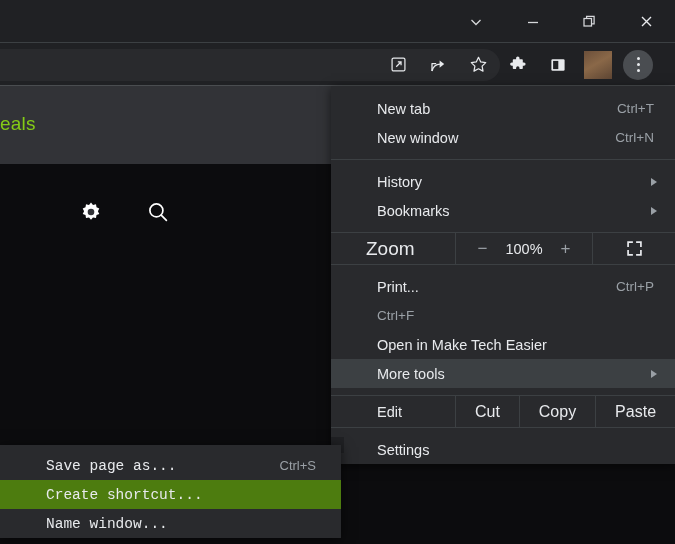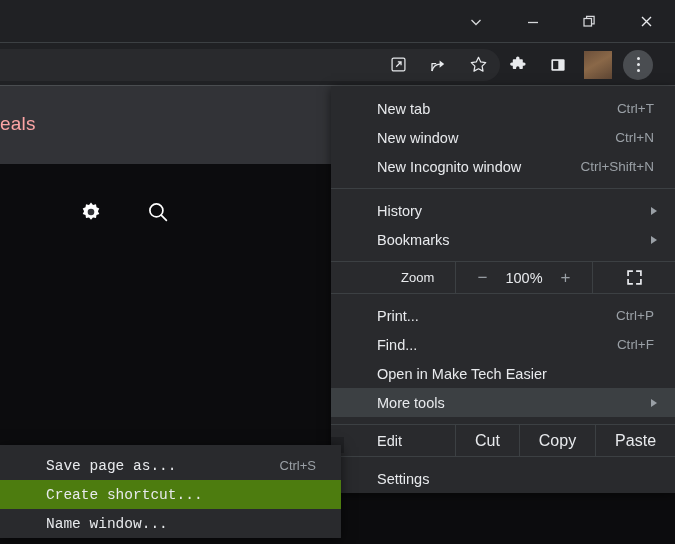--- a/index.html
+++ b/index.html
@@ -108,21 +108,21 @@
     left: 0; top: 0;
     width: 331px; height: 78px;
     background: #323337;
     display: flex;
     align-items: center;
   }
   .page-title {
     position: absolute;
     left: 0px; top: 27px;
     font-size: 19px;
-    color: #fca5a5;
+    color: #84cc16;
     letter-spacing: 0.2px;
     text-align: right;
   }
   .ph-icon {
     position: absolute;
     display: flex; align-items: center; justify-content: center;
   }
   .ph-gear { left: 80px; top: 115px; }
   .ph-search { left: 146px; top: 114px; }
 
@@ -205,22 +205,22 @@
   .zoomrow {
     display: flex;
     align-items: stretch;
     height: 33px;
     border-top: 1px solid #3c4043;
     border-bottom: 1px solid #3c4043;
   }
   .zr-label {
     width: 124px;
     display: flex; align-items: center;
-    padding-left: 70px;
-    font-size: 13px;
+    padding-left: 35px;
+    font-size: 19px;
   }
   .zr-ctrl {
     flex: 1 1 auto;
     display: flex; align-items: center; justify-content: center;
     gap: 18px;
     border-left: 1px solid #3c4043;
     border-right: 1px solid #3c4043;
   }
   .zr-sign { color: #9aa0a6; font-size: 17px; line-height: 1; }
   .zr-pct { color: #e8eaed; font-size: 14.5px; }
@@ -404,24 +404,20 @@
     <div class="mi">
       <span class="label">New tab</span>
       <span class="accel">Ctrl+T</span>
     </div>
 
     <div class="mi">
       <span class="label">New window</span>
       <span class="accel">Ctrl+N</span>
     </div>
 
-    <div class="mi">
-      <span class="label">New Incognito window</span>
-      <span class="accel">Ctrl+Shift+N</span>
-    </div>
 
     <div class="sep"></div>
 
     <div class="mi">
       <span class="label">History</span>
       <span class="arrow"></span>
     </div>
 
 
     <div class="mi">
@@ -450,21 +446,20 @@
 
     <div style="height:7px"></div>
 
     <div class="mi">
       <span class="label">Print...</span>
       <span class="accel">Ctrl+P</span>
     </div>
 
 
     <div class="mi">
-      <span class="label">Find...</span>
       <span class="accel">Ctrl+F</span>
     </div>
 
     <div class="mi">
       <span class="label">Open in Make Tech Easier</span>
     </div>
 
     <div class="mi hl">
       <span class="label">More tools</span>
       <span class="arrow"></span>

